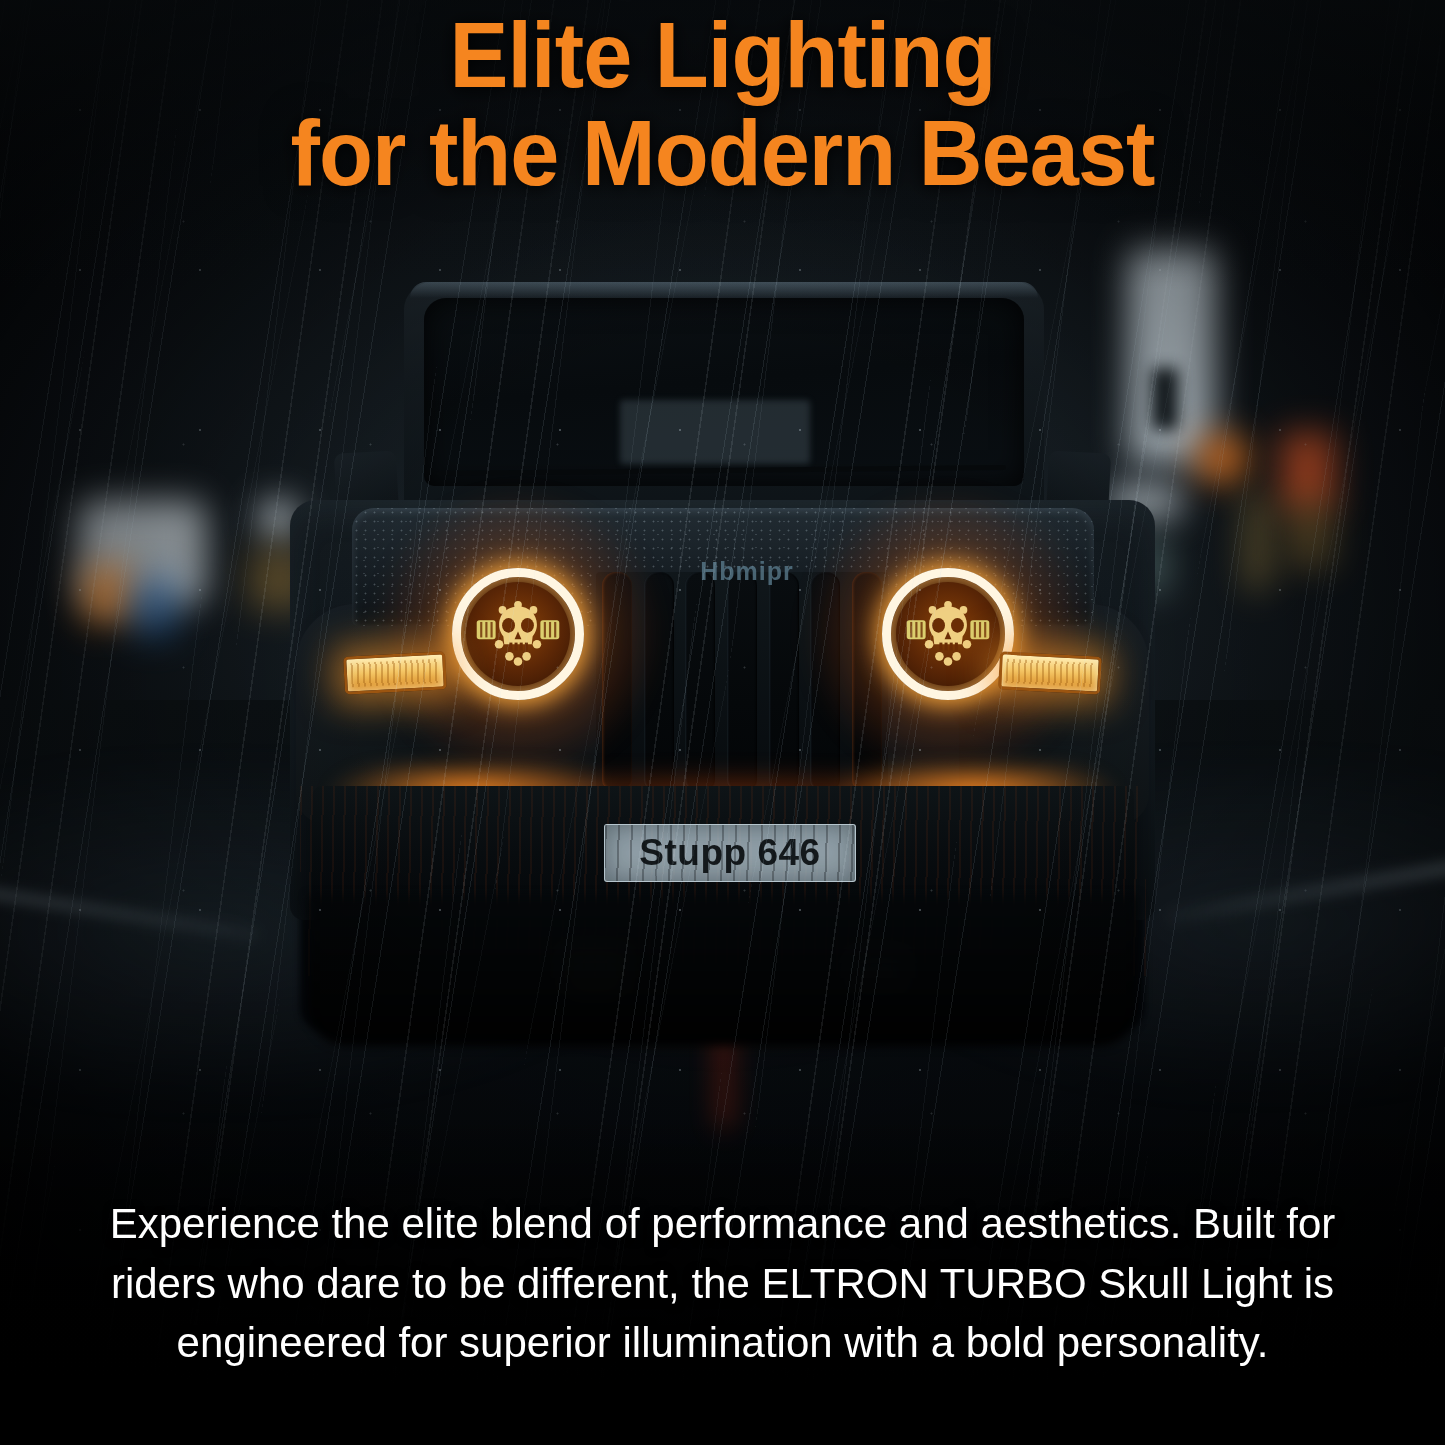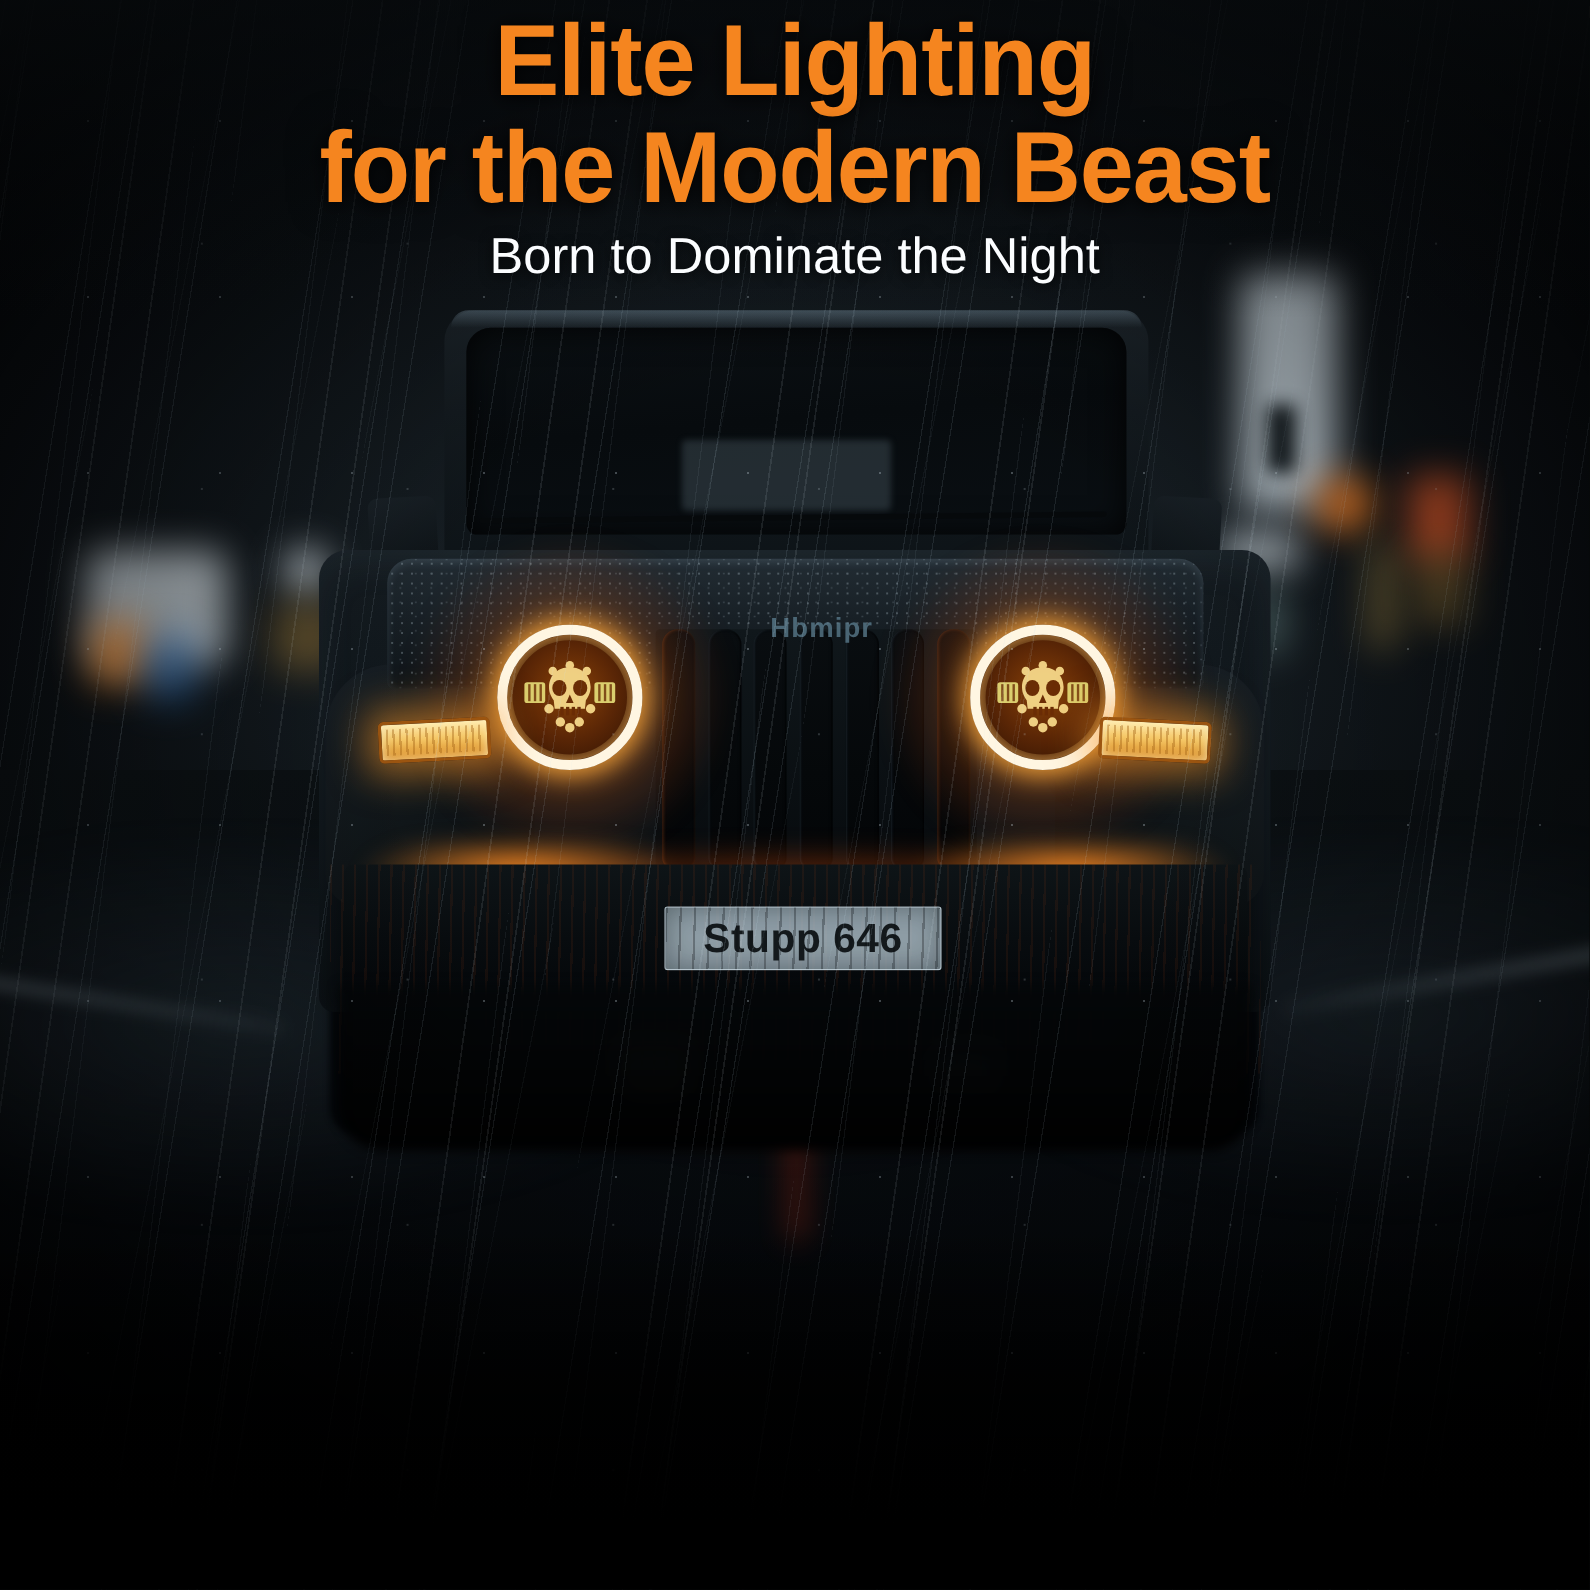--- a/index.html
+++ b/index.html
@@ -484,16 +484,16 @@
   <div class="drops"></div>
   <div class="vignette"></div>
   <div class="top-fade"></div>
   <div class="bottom-fade"></div>
 
   <h1 class="headline">
     <span class="l1">Elite Lighting</span>
     <span class="l2">for the Modern Beast</span>
   </h1>
 
-  <div class="subhead">Born to Dominate the Night</div>
-
+
+  <p class="bodycopy">Experience the elite blend of performance and aesthetics. Built for riders who dare to be different, the ELTRON TURBO Skull Light is engineered for superior illumination with a bold personality.</p>
 
 </div>
 
 </body></html>

